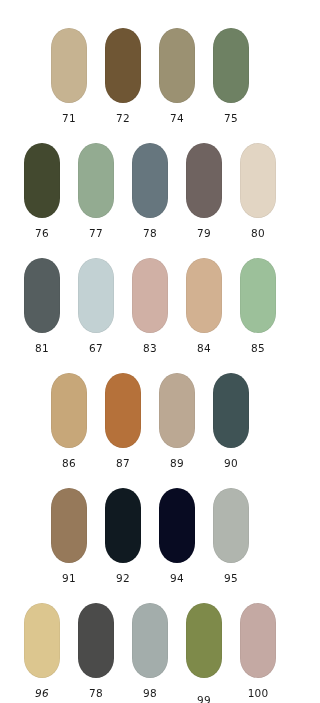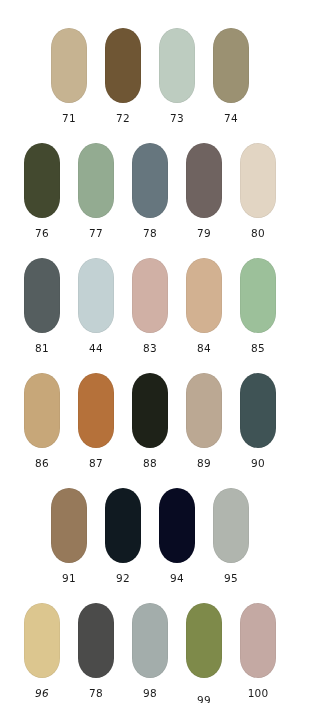--- a/index.html
+++ b/index.html
@@ -57,26 +57,26 @@
     <div class="swatch-row">
       <div class="swatch-cell">
         <div class="swatch-chip" style="background-color: rgb(198, 179, 145);"></div>
         <div class="swatch-label" style="color: rgb(27, 27, 27);">71</div>
       </div>
       <div class="swatch-cell">
         <div class="swatch-chip" style="background-color: rgb(111, 86, 52);"></div>
         <div class="swatch-label" style="color: rgb(27, 27, 27);">72</div>
       </div>
       <div class="swatch-cell">
-        <div class="swatch-chip" style="background-color: rgb(189, 204, 192);"></div>
-        <div class="swatch-label" style="color: rgb(27, 27, 27);">73</div>
+        <div class="swatch-chip" style="background-color: rgb(155, 145, 114);"></div>
+        <div class="swatch-label" style="color: rgb(27, 27, 27);">74</div>
       </div>
       <div class="swatch-cell">
-        <div class="swatch-chip" style="background-color: rgb(155, 145, 114);"></div>
-        <div class="swatch-label" style="color: rgb(27, 27, 27);">74</div>
+        <div class="swatch-chip" style="background-color: rgb(110, 129, 99);"></div>
+        <div class="swatch-label" style="color: rgb(27, 27, 27);">75</div>
       </div>
     </div>
     <div class="swatch-row">
       <div class="swatch-cell">
         <div class="swatch-chip" style="background-color: rgb(67, 73, 47);"></div>
         <div class="swatch-label" style="color: rgb(27, 27, 27);">76</div>
       </div>
       <div class="swatch-cell">
         <div class="swatch-chip" style="background-color: rgb(147, 171, 145);"></div>
         <div class="swatch-label" style="color: rgb(27, 27, 27);">77</div>
@@ -94,21 +94,21 @@
         <div class="swatch-label" style="color: rgb(27, 27, 27);">80</div>
       </div>
     </div>
     <div class="swatch-row">
       <div class="swatch-cell">
         <div class="swatch-chip" style="background-color: rgb(85, 94, 95);"></div>
         <div class="swatch-label" style="color: rgb(27, 27, 27);">81</div>
       </div>
       <div class="swatch-cell">
         <div class="swatch-chip" style="background-color: rgb(194, 209, 211);"></div>
-        <div class="swatch-label" style="color: rgb(27, 27, 27);">44</div>
+        <div class="swatch-label" style="color: rgb(27, 27, 27);">67</div>
       </div>
       <div class="swatch-cell">
         <div class="swatch-chip" style="background-color: rgb(208, 176, 165);"></div>
         <div class="swatch-label" style="color: rgb(27, 27, 27);">83</div>
       </div>
       <div class="swatch-cell">
         <div class="swatch-chip" style="background-color: rgb(210, 177, 145);"></div>
         <div class="swatch-label" style="color: rgb(27, 27, 27);">84</div>
       </div>
       <div class="swatch-cell">
@@ -117,24 +117,20 @@
       </div>
     </div>
     <div class="swatch-row">
       <div class="swatch-cell">
         <div class="swatch-chip" style="background-color: rgb(199, 167, 121);"></div>
         <div class="swatch-label" style="color: rgb(27, 27, 27);">86</div>
       </div>
       <div class="swatch-cell">
         <div class="swatch-chip" style="background-color: rgb(181, 113, 58);"></div>
         <div class="swatch-label" style="color: rgb(27, 27, 27);">87</div>
-      </div>
-      <div class="swatch-cell">
-        <div class="swatch-chip" style="background-color: rgb(30, 34, 24);"></div>
-        <div class="swatch-label" style="color: rgb(27, 27, 27);">88</div>
       </div>
       <div class="swatch-cell">
         <div class="swatch-chip" style="background-color: rgb(187, 168, 147);"></div>
         <div class="swatch-label" style="color: rgb(27, 27, 27);">89</div>
       </div>
       <div class="swatch-cell">
         <div class="swatch-chip" style="background-color: rgb(63, 83, 85);"></div>
         <div class="swatch-label" style="color: rgb(27, 27, 27);">90</div>
       </div>
     </div>

